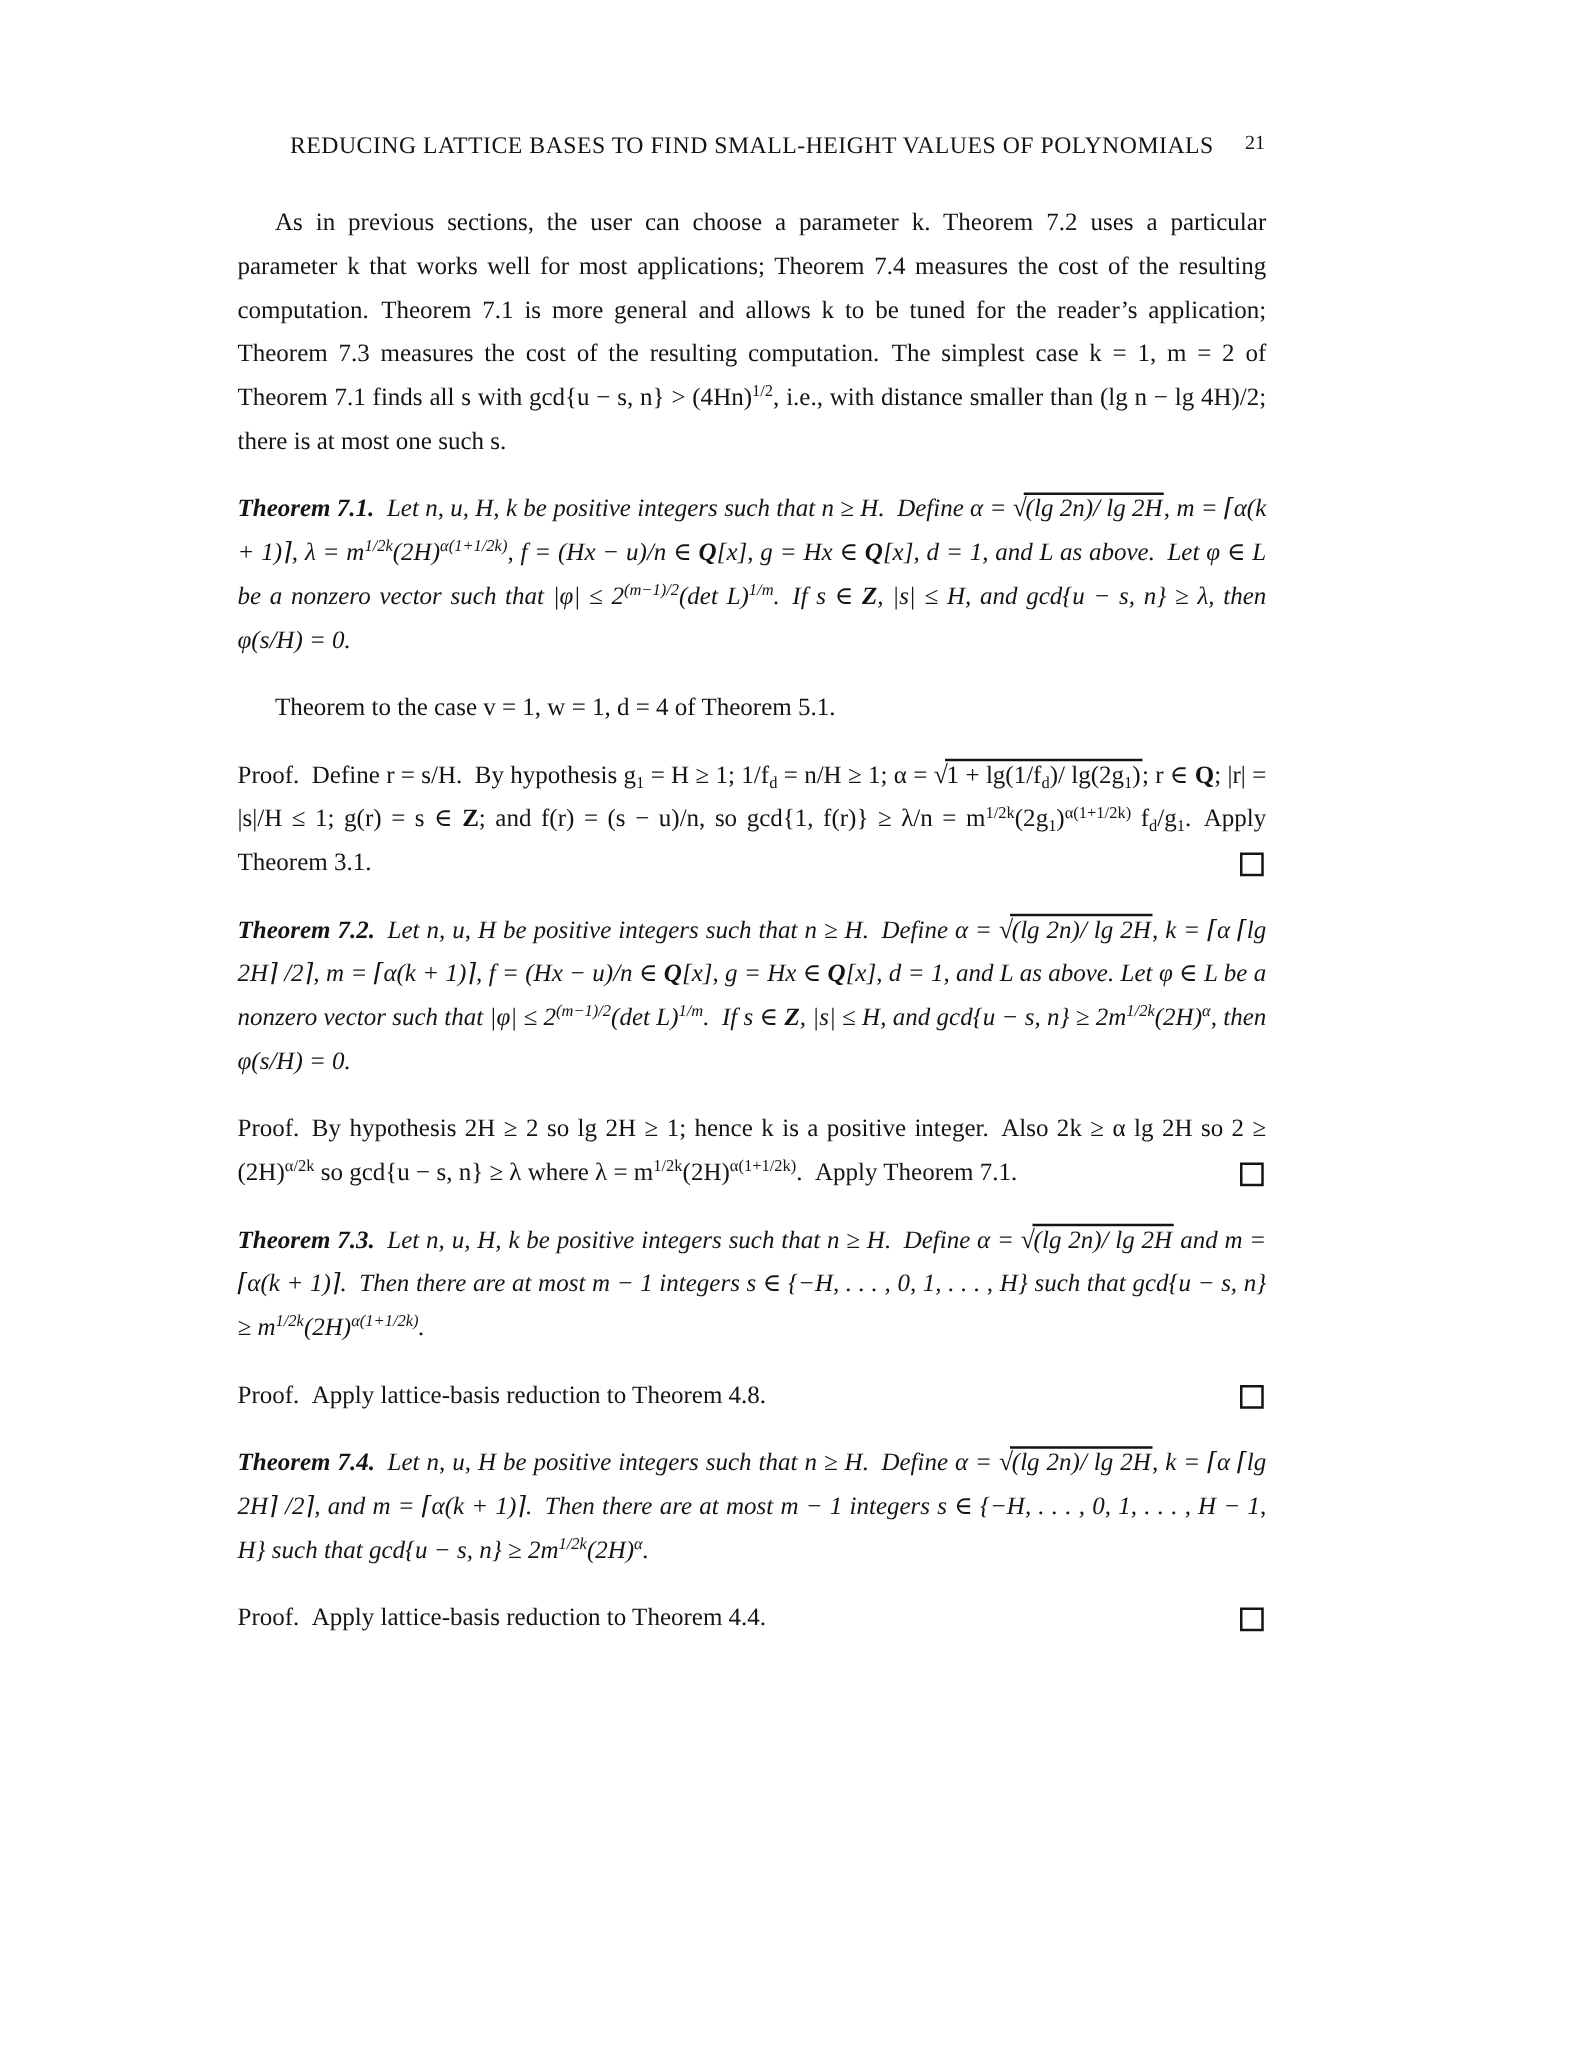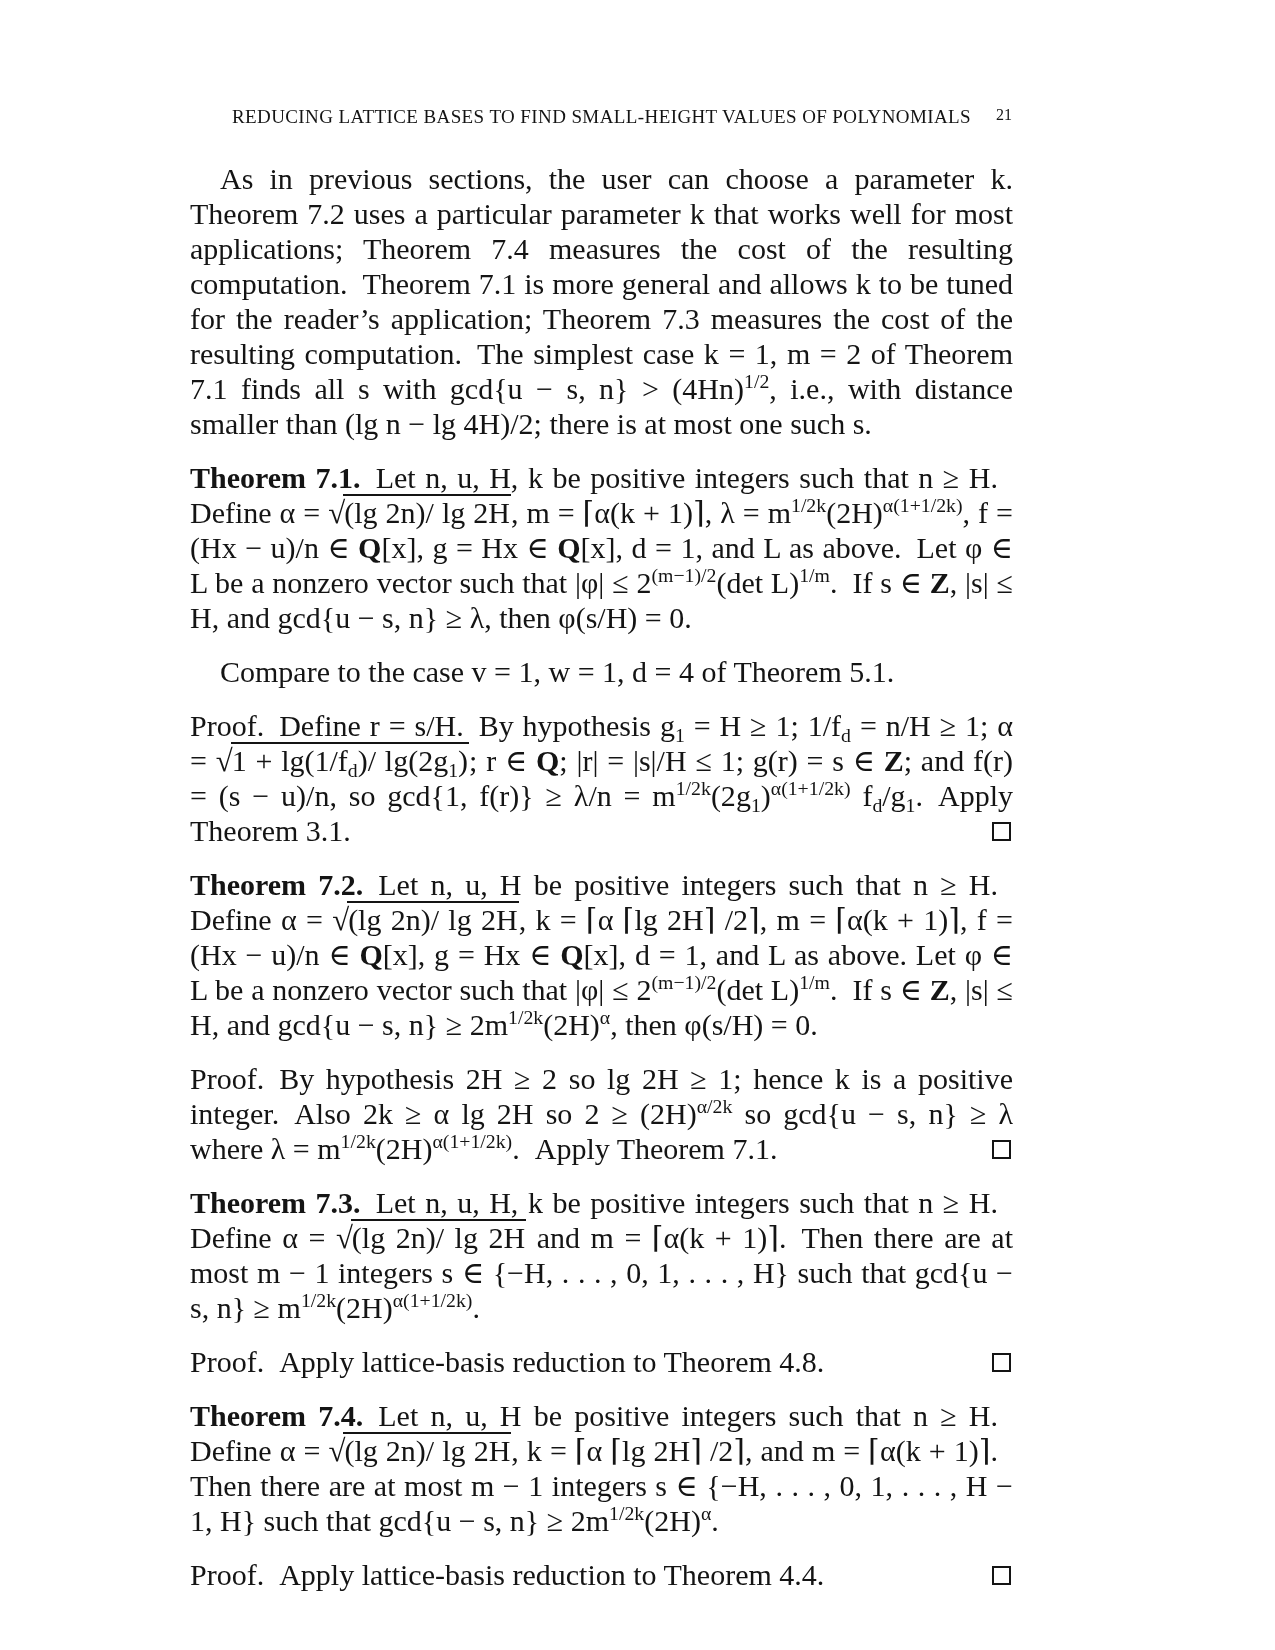--- a/index.html
+++ b/index.html
@@ -27,28 +27,28 @@
   }
   .running-head .pagenum {
     position: absolute;
     right: 1px;
     top: 0;
     letter-spacing: 0;
     font-size: 16px;
   }
   .blk {
     position: relative;
-    font-size: 30px;
+    font-size: 20px;
     line-height: 35px;
     text-align: justify;
     margin-top: 19px;
   }
   .blk.first { margin-top: 33px; }
   .indent { text-indent: 30px; }
-  .thm { }
+  .thm { font-style: italic; }
   .proof { font-style: normal; }
   .para { font-style: normal; }
   
   .blk span { font-style: inherit; }
   .i   { font-style: italic; }
   .b   { font-style: normal; font-weight: bold; }
   .sup { font-size: 66%; font-style: italic; position: relative; top: -0.55em; line-height: 0; }
   .sub { font-size: 66%; font-style: normal; position: relative; top: 0.30em; line-height: 0; }
   .subi{ font-size: 66%; font-style: italic; position: relative; top: 0.30em; line-height: 0; }
   .sq  { font-style: normal; font-size: 103%; }
@@ -69,21 +69,21 @@
 <div class="page">
   <div class="content">
 
     <div class="running-head">
       <span>REDUCING LATTICE BASES TO FIND SMALL-HEIGHT VALUES OF POLYNOMIALS</span>
       <span class="pagenum">21</span>
     </div>
 
     <div class="blk para indent first"><span>As in previous sections, the user can choose a parameter </span><span class="i">k</span><span>. Theorem 7.2 uses a particular parameter </span><span class="i">k</span><span> that works well for most applications; Theorem 7.4 measures the cost of the resulting computation. Theorem 7.1 is more general and allows </span><span class="i">k</span><span> to be tuned for the reader’s application; Theorem 7.3 measures the cost of the resulting computation. The simplest case </span><span class="i">k</span><span> = 1, </span><span class="i">m</span><span> = 2 of Theorem 7.1 finds all </span><span class="i">s</span><span> with gcd{</span><span class="i">u</span><span> − </span><span class="i">s</span><span>, </span><span class="i">n</span><span>} &gt; (4</span><span class="i">Hn</span><span>)</span><span class="sup">1/2</span><span>, i.e., with distance smaller than (lg </span><span class="i">n</span><span> − lg 4</span><span class="i">H</span><span>)/2; there is at most one such </span><span class="i">s</span><span>.</span></div>
     <div class="blk thm"><span class="b">Theorem 7.1.</span><span> Let n, u, H, k be positive integers such that n ≥ H. Define α = </span><span class="sq">√</span><span class="ol"><span>(lg 2n)/ lg 2H</span></span><span>, m = ⌈α(k + 1)⌉, λ = m</span><span class="sup">1/2k</span><span>(2H)</span><span class="sup">α(1+1/2k)</span><span>, f = (Hx − u)/n ∈ </span><span class="b">Q</span><span>[x], g = Hx ∈ </span><span class="b">Q</span><span>[x], d = 1, and L as above. Let φ ∈ L be a nonzero vector such that |φ| ≤ 2</span><span class="sup">(m−1)/2</span><span>(det L)</span><span class="sup">1/m</span><span>. If s ∈ </span><span class="b">Z</span><span>, |s| ≤ H, and gcd{u − s, n} ≥ λ, then φ(s/H) = 0.</span></div>
-    <div class="blk para indent"><span>Compare to the case </span><span class="i">v</span><span> = 1, </span><span class="i">w</span><span> = 1, </span><span class="i">d</span><span> = 4 of Theorem 5.1.</span></div>
+    <div class="blk para indent"><span>Theorem to the case </span><span class="i">v</span><span> = 1, </span><span class="i">w</span><span> = 1, </span><span class="i">d</span><span> = 4 of Theorem 5.1.</span></div>
     <div class="blk proof"><span class="i">Proof.</span><span> Define </span><span class="i">r</span><span> = </span><span class="i">s</span><span>/</span><span class="i">H</span><span>. By hypothesis </span><span class="i">g</span><span class="sub">1</span><span> = </span><span class="i">H</span><span> ≥ 1; 1/</span><span class="i">f</span><span class="subi">d</span><span> = </span><span class="i">n</span><span>/</span><span class="i">H</span><span> ≥ 1; </span><span class="i">α</span><span> = </span><span class="sq">√</span><span class="ol"><span>1 + lg(1/</span><span class="i">f</span><span class="subi">d</span><span>)/ lg(2</span><span class="i">g</span><span class="sub">1</span><span>)</span></span><span>; </span><span class="i">r</span><span> ∈ </span><span class="b">Q</span><span>; |</span><span class="i">r</span><span>| = |</span><span class="i">s</span><span>|/</span><span class="i">H</span><span> ≤ 1; </span><span class="i">g</span><span>(</span><span class="i">r</span><span>) = </span><span class="i">s</span><span> ∈ </span><span class="b">Z</span><span>; and </span><span class="i">f</span><span>(</span><span class="i">r</span><span>) = (</span><span class="i">s</span><span> − </span><span class="i">u</span><span>)/</span><span class="i">n</span><span>, so gcd{1, </span><span class="i">f</span><span>(</span><span class="i">r</span><span>)} ≥ </span><span class="i">λ</span><span>/</span><span class="i">n</span><span> = </span><span class="i">m</span><span class="sup">1/2k</span><span>(2</span><span class="i">g</span><span class="sub">1</span><span>)</span><span class="sup">α(1+1/2k)</span><span> </span><span class="i">f</span><span class="subi">d</span><span>/</span><span class="i">g</span><span class="sub">1</span><span>. Apply Theorem 3.1.</span><span class="qed"></span></div>
     <div class="blk thm"><span class="b">Theorem 7.2.</span><span> Let n, u, H be positive integers such that n ≥ H. Define α = </span><span class="sq">√</span><span class="ol"><span>(lg 2n)/ lg 2H</span></span><span>, k = ⌈α ⌈lg 2H⌉ /2⌉, m = ⌈α(k + 1)⌉, f = (Hx − u)/n ∈ </span><span class="b">Q</span><span>[x], g = Hx ∈ </span><span class="b">Q</span><span>[x], d = 1, and L as above. Let φ ∈ L be a nonzero vector such that |φ| ≤ 2</span><span class="sup">(m−1)/2</span><span>(det L)</span><span class="sup">1/m</span><span>. If s ∈ </span><span class="b">Z</span><span>, |s| ≤ H, and gcd{u − s, n} ≥ 2m</span><span class="sup">1/2k</span><span>(2H)</span><span class="sup">α</span><span>, then φ(s/H) = 0.</span></div>
     <div class="blk proof"><span class="i">Proof.</span><span> By hypothesis 2</span><span class="i">H</span><span> ≥ 2 so lg 2</span><span class="i">H</span><span> ≥ 1; hence </span><span class="i">k</span><span> is a positive integer. Also 2</span><span class="i">k</span><span> ≥ </span><span class="i">α</span><span> lg 2</span><span class="i">H</span><span> so 2 ≥ (2</span><span class="i">H</span><span>)</span><span class="sup">α/2k</span><span> so gcd{</span><span class="i">u</span><span> − </span><span class="i">s</span><span>, </span><span class="i">n</span><span>} ≥ </span><span class="i">λ</span><span> where </span><span class="i">λ</span><span> = </span><span class="i">m</span><span class="sup">1/2k</span><span>(2</span><span class="i">H</span><span>)</span><span class="sup">α(1+1/2k)</span><span>. Apply Theorem 7.1.</span><span class="qed"></span></div>
     <div class="blk thm"><span class="b">Theorem 7.3.</span><span> Let n, u, H, k be positive integers such that n ≥ H. Define α = </span><span class="sq">√</span><span class="ol"><span>(lg 2n)/ lg 2H</span></span><span> and m = ⌈α(k + 1)⌉. Then there are at most m − 1 integers s ∈ {−H, . . . , 0, 1, . . . , H} such that gcd{u − s, n} ≥ m</span><span class="sup">1/2k</span><span>(2H)</span><span class="sup">α(1+1/2k)</span><span>.</span></div>
     <div class="blk proof"><span class="i">Proof.</span><span> Apply lattice-basis reduction to Theorem 4.8.</span><span class="qed"></span></div>
     <div class="blk thm"><span class="b">Theorem 7.4.</span><span> Let n, u, H be positive integers such that n ≥ H. Define α = </span><span class="sq">√</span><span class="ol"><span>(lg 2n)/ lg 2H</span></span><span>, k = ⌈α ⌈lg 2H⌉ /2⌉, and m = ⌈α(k + 1)⌉. Then there are at most m − 1 integers s ∈ {−H, . . . , 0, 1, . . . , H − 1, H} such that gcd{u − s, n} ≥ 2m</span><span class="sup">1/2k</span><span>(2H)</span><span class="sup">α</span><span>.</span></div>
     <div class="blk proof"><span class="i">Proof.</span><span> Apply lattice-basis reduction to Theorem 4.4.</span><span class="qed"></span></div>
 
   </div>
 </div>

